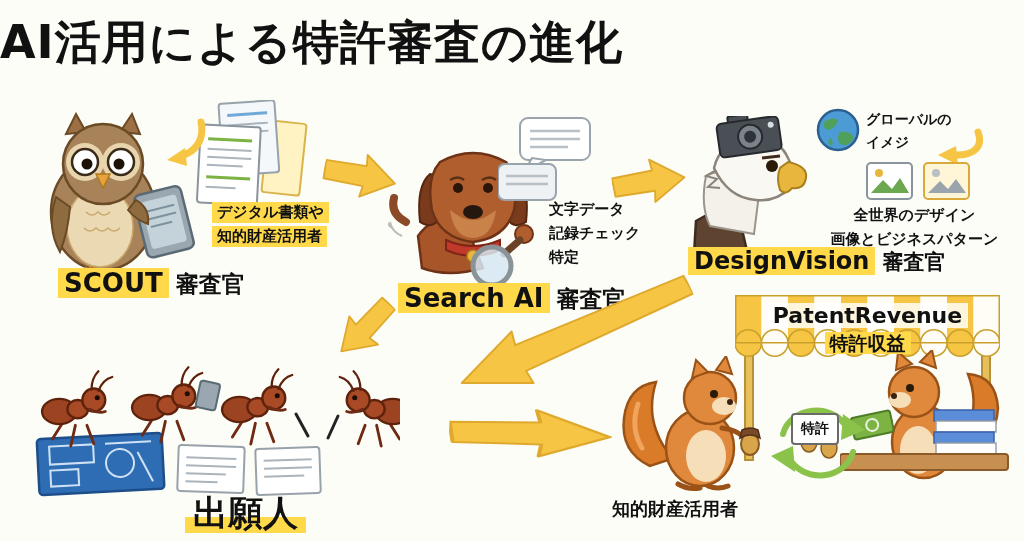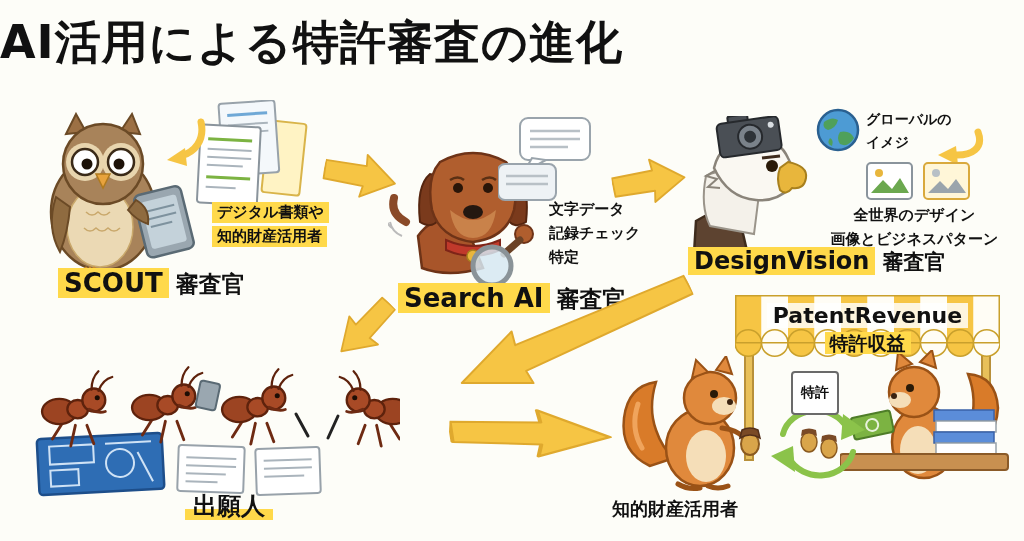--- a/index.html
+++ b/index.html
@@ -12,26 +12,26 @@
   .cap .line{display:table;margin:0 0 3px 0;}
   .cap.center{text-align:center;}
   .cap.center .line{margin-left:auto;margin-right:auto;}
   .cap.small{font-size:14px;text-align:right;}
   .name{font-weight:800;white-space:nowrap;}
   .name .en{font-size:26px;background:#FFD94A;padding:0 6px;font-weight:800;}
   .name .jp{font-size:23px;margin-left:7px;font-weight:800;}
   .name.sm .en{font-size:24px;margin-top:41px;}
   .name.sm .jp{font-size:21px;}
   .underline-hl{background:linear-gradient(transparent 60%, #FFD94A 60%);padding:0 8px;}
-  .applicant-label{font-size:24px;font-weight:800;}
+  .applicant-label{font-size:35px;font-weight:800;}
   .banner-title{text-align:center;font-weight:800;font-size:22px;}
   .banner-title .bt{background:rgba(255,255,255,0.82);padding:0 6px;text-align:center;}
   .banner-sub{text-align:center;font-weight:800;font-size:19px;}
-  .patent-box{background:#fff;border:2px solid #6a6a6a;border-radius:4px;padding:11px 8px;
-              font-weight:700;font-size:14px;}
+  .patent-box{background:#fff;border:2px solid #6a6a6a;border-radius:4px;padding:5px 8px;
+              font-weight:700;font-size:14px;margin-top:42px;}
   .user-label{font-size:18px;font-weight:800;white-space:nowrap;}
   .flow-label{font-size:21px;font-weight:800;white-space:nowrap;}
 </style>
 </head>
 <body>
 
 <div class="canvas">
 
   <div class="title abs" style="left:0;top:12px;width:1024px;text-align:left">AI活用による特許審査の進化</div>
 

